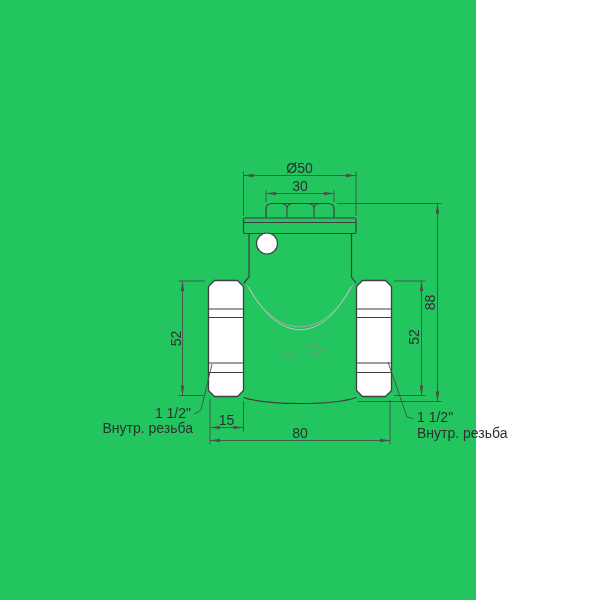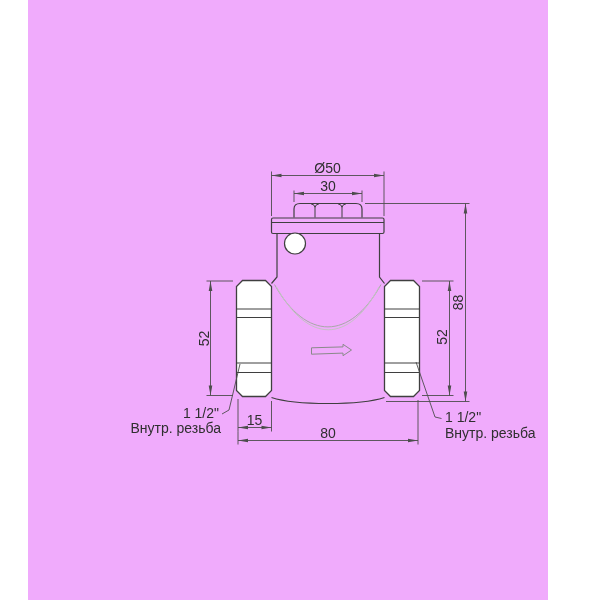--- a/index.html
+++ b/index.html
@@ -1,21 +1,20 @@
 <!DOCTYPE html>
 <html><head>
 <meta charset="utf-8">
 <style>
   html,body{margin:0;padding:0;background:#ffffff;}
   .canvas{
     position:relative;
-    width:520px;height:600px;
-    background:#f0abfc;
+    width:476px;height:600px;
+    background:#22c55e;
     font-family:"Liberation Sans", sans-serif;
-    margin-left:28px;
   }
   svg text{
     font-family:"Liberation Sans", sans-serif;
     fill:#2f2f2f;
   }
   .dim-text{font-size:14px;}
   .note-text{font-size:14px;}
 </style>
 </head>
 <body>

